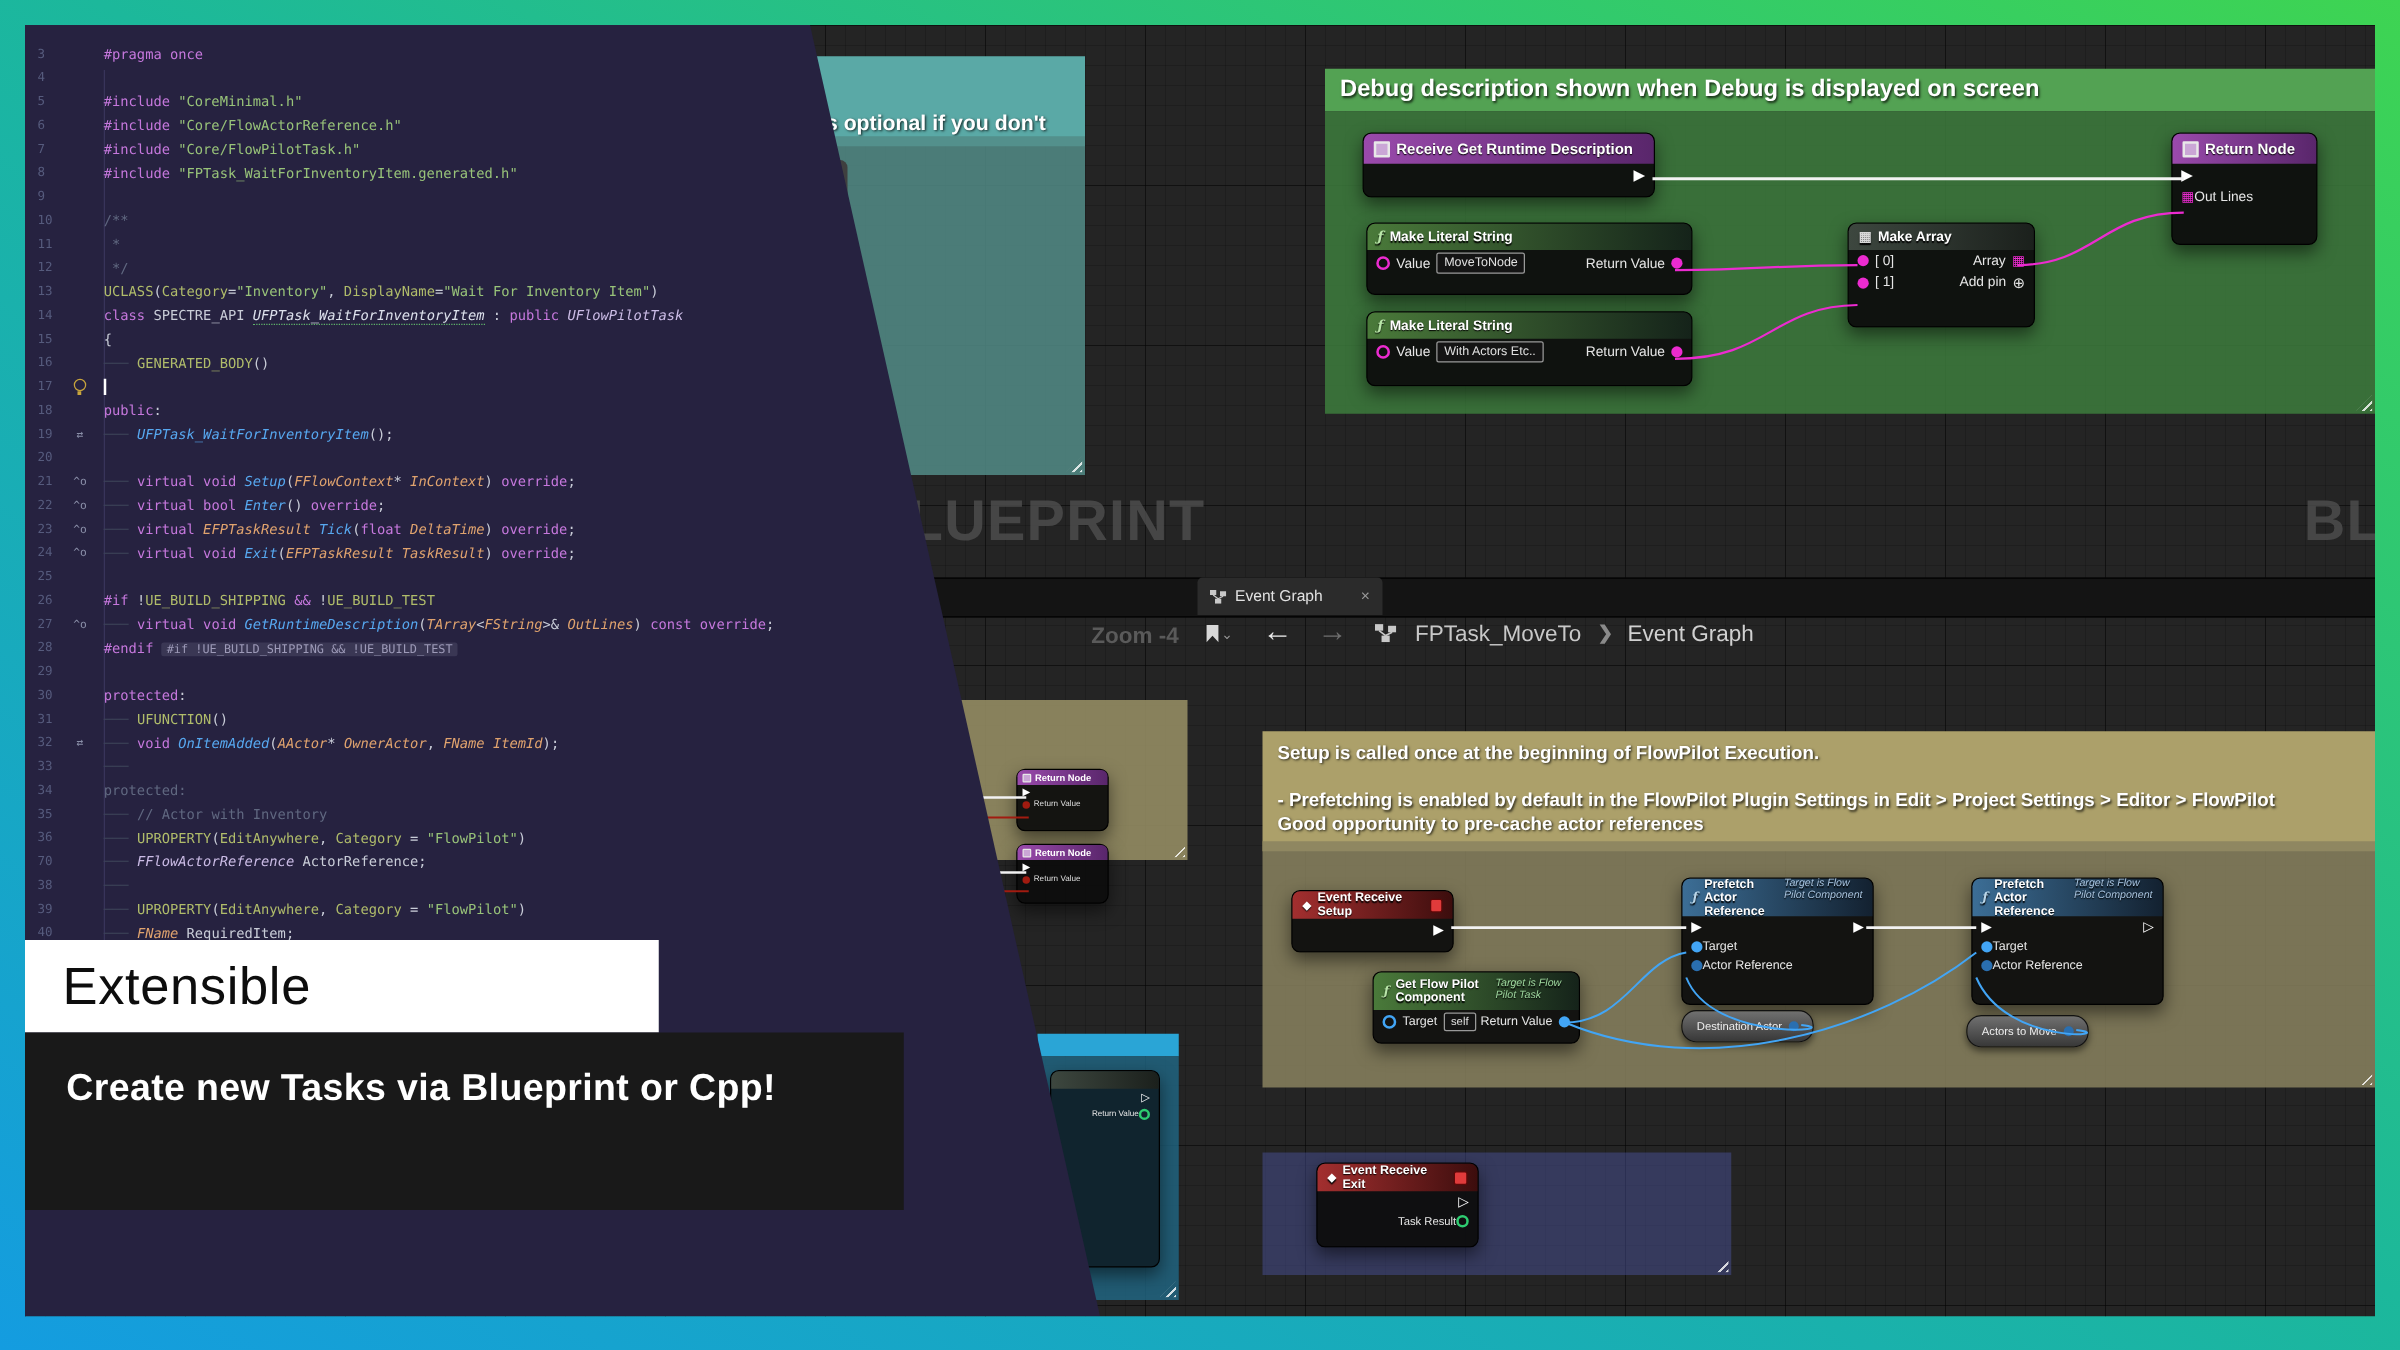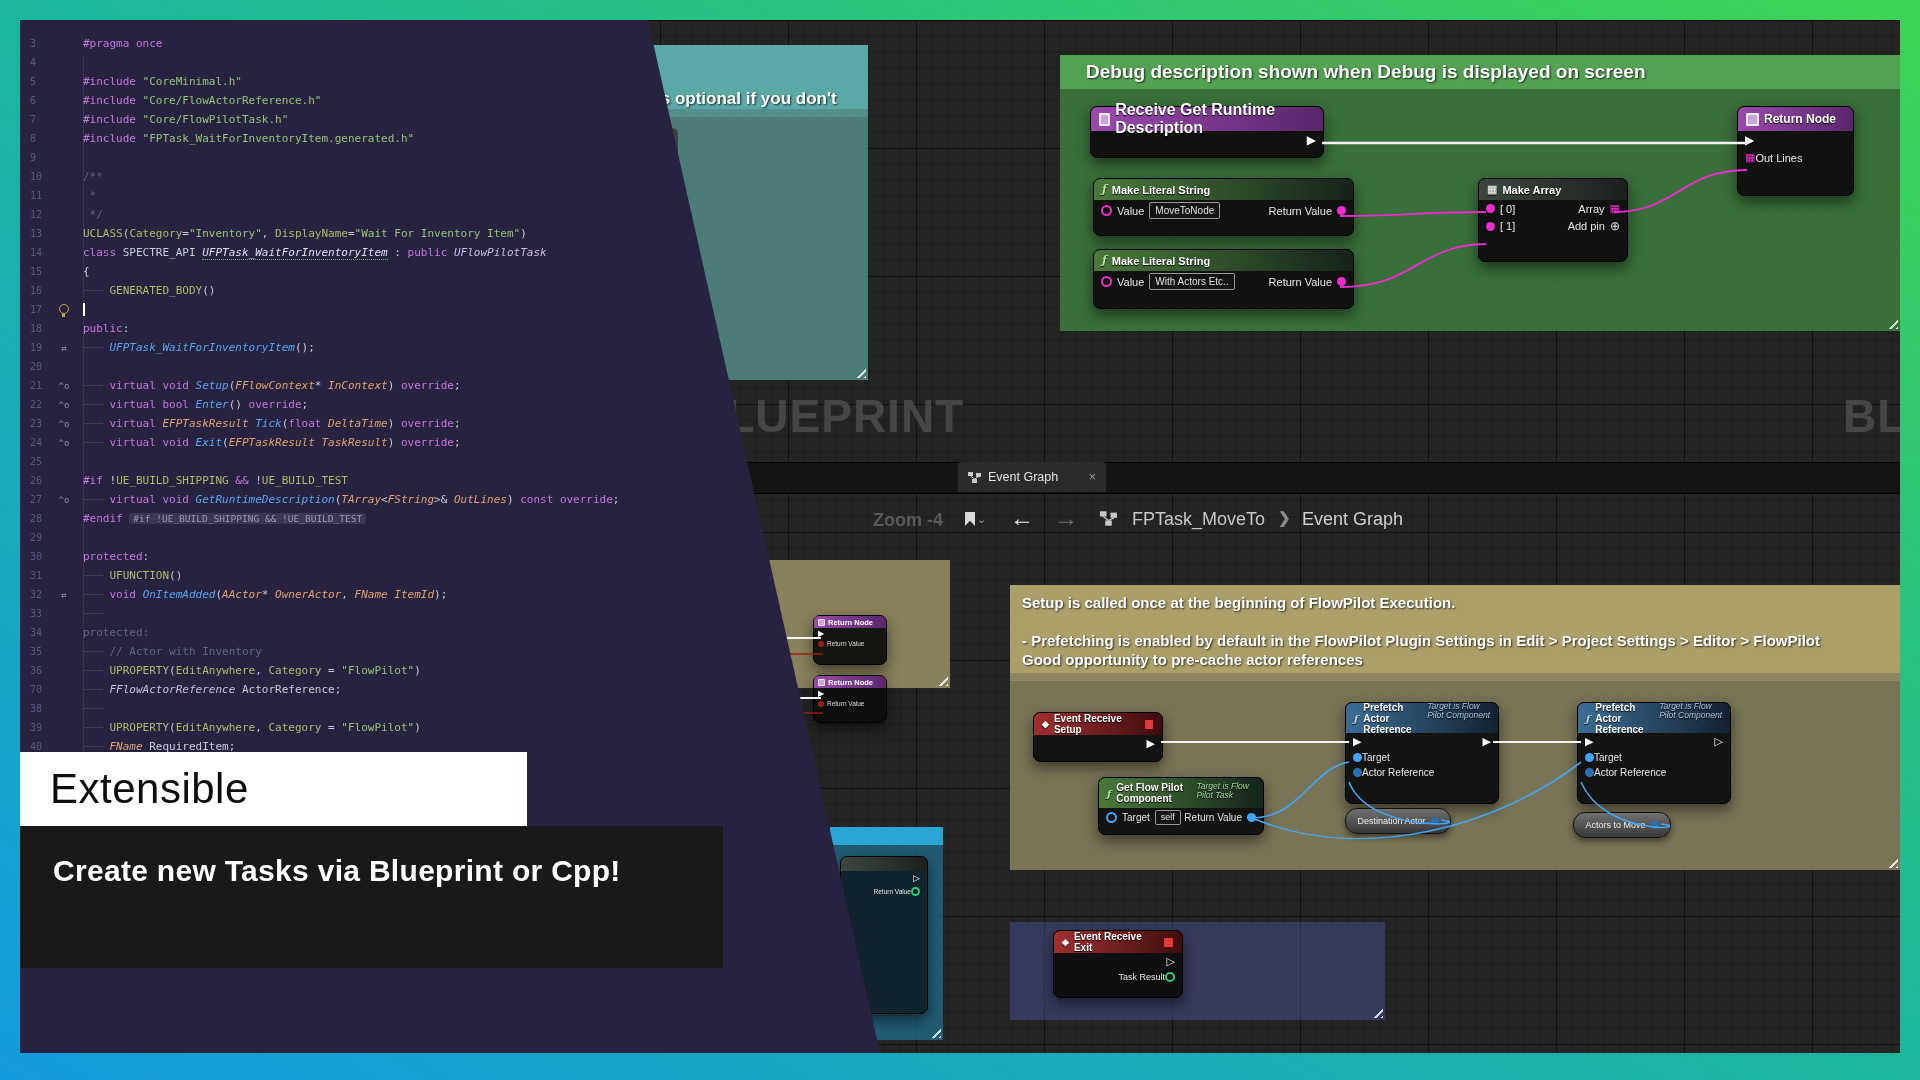--- a/index.html
+++ b/index.html
@@ -13,21 +13,21 @@
       linear-gradient(90deg,rgba(0,0,0,.42) 1px,transparent 1px),
       linear-gradient(rgba(0,0,0,.16) 1px,transparent 1px),
       linear-gradient(90deg,rgba(0,0,0,.16) 1px,transparent 1px);
     background-size:128px 128px,128px 128px,16px 16px,16px 16px;}
   .abs{position:absolute;}
   
   .wm{position:absolute;z-index:1;font-size:46px;font-weight:bold;color:#4f4f4f;opacity:.8;letter-spacing:1px;}
   
   .cmt{position:absolute;z-index:1;}
   .cmt .hd{position:absolute;left:0;top:0;right:0;color:#fff;font-weight:bold;
-    text-shadow:1px 1px 2px rgba(0,0,0,.75);display:flex;align-items:center;padding:0 26px;}
+    text-shadow:1px 1px 2px rgba(0,0,0,.75);display:flex;align-items:center;padding:0 12px;}
   .cmt .bd{position:absolute;left:0;right:0;bottom:0;}
   .rh{position:absolute;right:2px;bottom:2px;width:13px;height:13px;
     background:repeating-linear-gradient(135deg,transparent 0 3px,rgba(255,255,255,.8) 3px 4.5px);
     clip-path:polygon(100% 0,100% 100%,0 100%);}
   
   .node{position:absolute;z-index:4;background:rgba(13,13,13,.94);border:1px solid #000;
     border-radius:7px;box-shadow:0 6px 14px rgba(0,0,0,.5);color:#e6e6e6;}
   .nh{display:flex;align-items:center;gap:5px;padding:0 8px;border-radius:6px 6px 0 0;
     font-weight:bold;color:#fff;text-shadow:0 1px 1px #000;}
   .nh .sub{font-weight:normal;font-style:italic;}
@@ -48,21 +48,21 @@
   .redsq{width:9px;height:9px;background:#e03b3b;border:1px solid #5e0808;border-radius:2px;margin-left:auto;}
   .fico{font-family:"DejaVu Serif",serif;font-style:italic;color:#b9e6a9;}
   .pill{position:absolute;z-index:4;border-radius:12px;background:linear-gradient(#707070,#383838);
     border:1px solid #111;color:#efefef;display:flex;align-items:center;justify-content:center;
     gap:5px;box-shadow:0 3px 6px rgba(0,0,0,.5);}
   .mrow{display:flex;align-items:center;gap:3px;padding:1px 4px;color:#ddd;}
   
   .tabstrip{position:absolute;z-index:3;background:#141414;border-top:1px solid #000;border-bottom:1px solid #000;}
   .tab{position:absolute;z-index:3;background:#2b2b2b;border-radius:4px 4px 0 0;display:flex;
     align-items:center;gap:7px;padding:0 10px;color:#e2e2e2;font-size:12.5px;}
-  .tool{position:absolute;z-index:3;color:#c8c8c8;margin-top:12px;}
+  .tool{position:absolute;z-index:3;color:#c8c8c8;}
   .bmark{display:inline-block;width:10px;height:14px;background:#d8d8d8;
     clip-path:polygon(0 0,100% 0,100% 100%,50% 62%,0 100%);}
   
   .codepanel{position:absolute;z-index:10;left:0;top:0;width:860px;height:1033px;
     background:#262240;clip-path:polygon(0 0,628px 0,860px 1033px,0 1033px);}
   .guide{position:absolute;left:63px;top:36px;width:1px;height:712px;background:#38345a;}
   .cl{position:absolute;left:0;width:100%;height:19px;display:flex;align-items:center;
     font-family:"DejaVu Sans Mono",monospace;font-size:11px;padding-left:10px;box-sizing:border-box;}
   .cl .ln{width:22px;color:#565b7d;font-size:10px;flex:none;}
   .cl .gi{width:24px;flex:none;text-align:center;font-size:9px;color:#8a8fa8;}
@@ -157,21 +157,21 @@
       <path d="M758,693 L803,693" stroke="#a11b10" stroke-width="1.6" fill="none"></path>
       <path d="M1141,722 C1210,722 1260,722 1329,722" stroke="#f2f2f2" stroke-width="2.2" fill="none"></path>
       <path d="M1473,722 L1561,722" stroke="#f2f2f2" stroke-width="2.2" fill="none"></path>
       <path d="M1232,798 C1280,798 1292,748 1329,742" stroke="#42a5f5" stroke-width="1.6" fill="none"></path>
       <path d="M1232,798 C1345,845 1480,805 1561,742" stroke="#42a5f5" stroke-width="1.6" fill="none"></path>
       <path d="M1421,800 C1460,804 1350,815 1329,762" stroke="#42a5f5" stroke-width="1.6" fill="none"></path>
       <path d="M1641,804 C1678,808 1585,818 1561,762" stroke="#42a5f5" stroke-width="1.6" fill="none"></path>
     </svg>
 
     <div class="node" style="left:1070px;top:86px;width:232px;height:50px;">
-      <div class="nh nh-purple" style="height:24px;font-size:16px;">
+      <div class="nh nh-purple" style="height:24px;font-size:12px;">
         <span class="sqicon"></span>
         <span>Receive Get Runtime Description</span>
       </div>
       <div class="prow" style="justify-content:flex-end;font-size:12px;">
         <span class="x">▶</span>
       </div>
     </div>
 
     <div class="node" style="left:1717px;top:86px;width:115px;height:88px;">
       <div class="nh nh-purple" style="height:24px;font-size:12px;">

